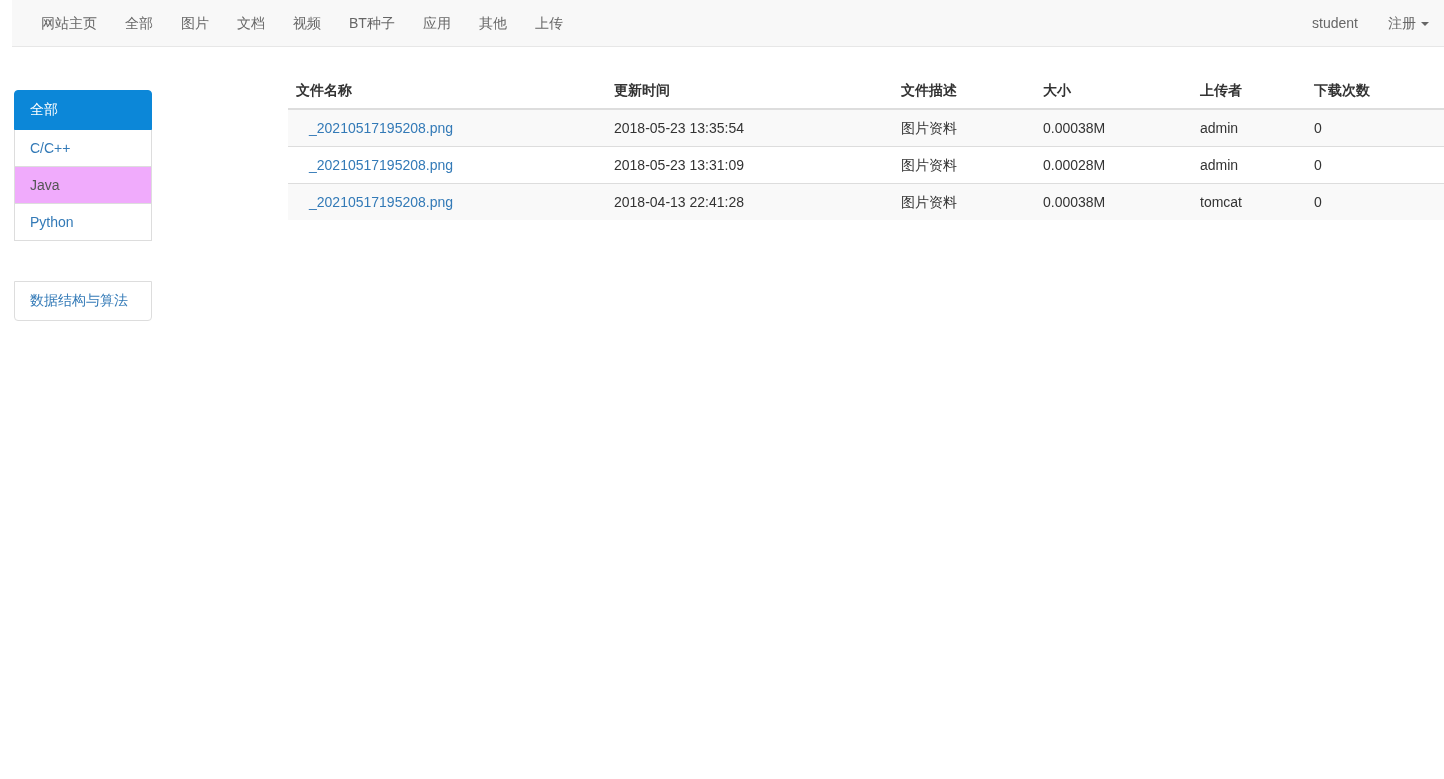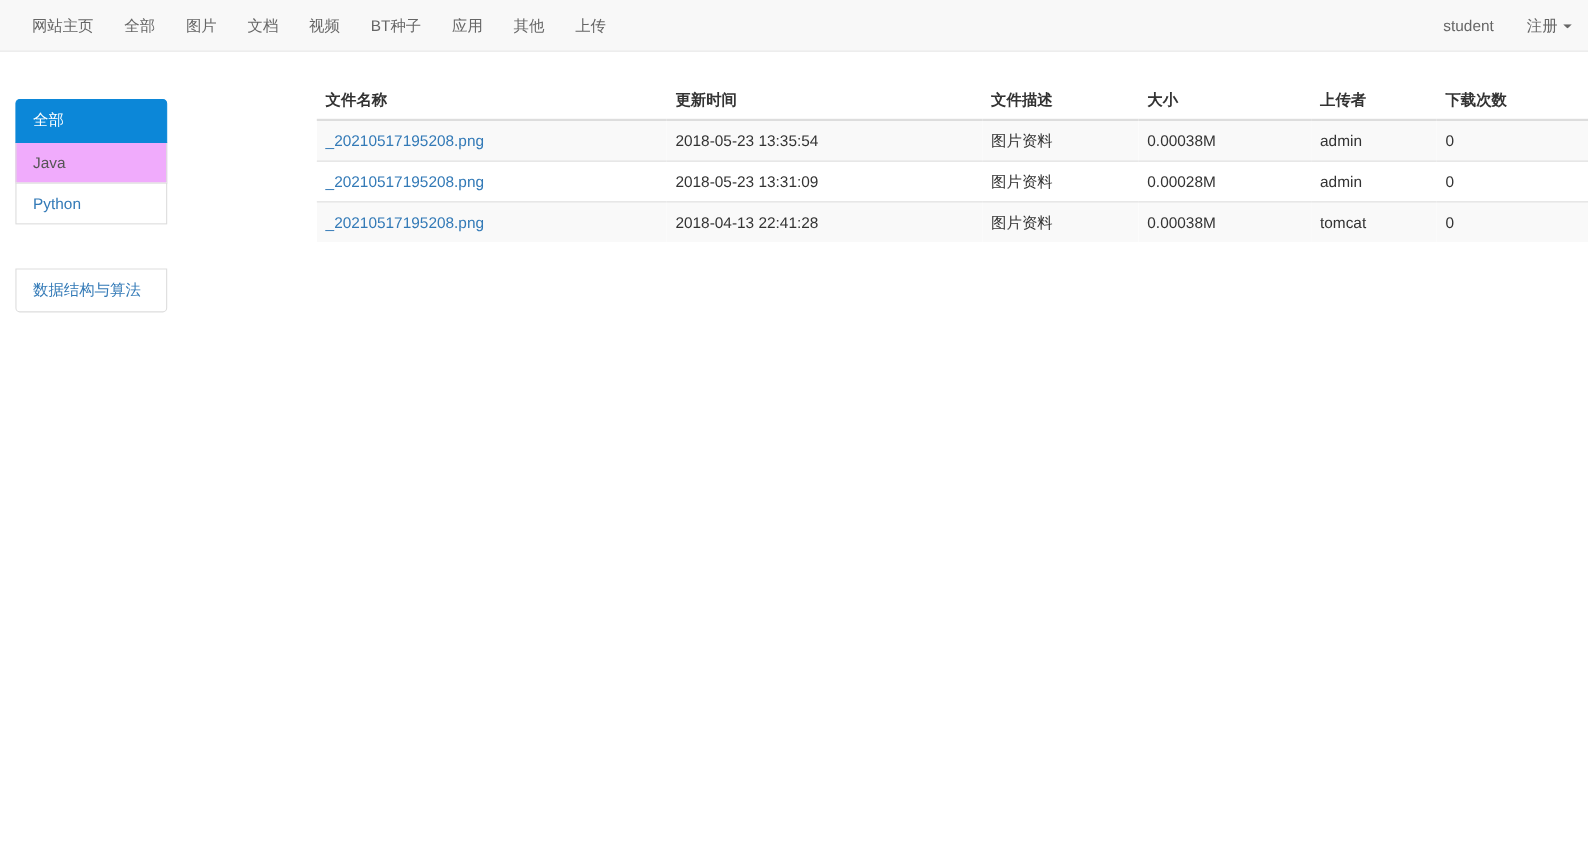--- a/index.html
+++ b/index.html
@@ -1,21 +1,21 @@
 <!DOCTYPE html>
 <html><head>
 <meta charset="utf-8">
 <style>
   * { margin:0; padding:0; box-sizing:border-box; }
   html,body { width:1444px; height:779px; background:#fff; overflow:hidden; }
   body { font-family:"Liberation Sans","DejaVu Sans",sans-serif; font-size:14px; color:#333; }
 
   
   .navbar {
-    position:absolute; top:0; left:0; right:0; height:47px;
+    position:absolute; top:0; left:12px; right:0; height:47px;
     background:#f8f8f8; border-bottom:1px solid #e7e7e7;
     display:flex; justify-content:space-between; align-items:stretch;
   }
   .nav-list { display:flex; list-style:none; padding-left:15px; }
   .nav-list li a {
     display:block; line-height:46px; padding:0 14px;
     color:#666; text-decoration:none; cursor:pointer; white-space:nowrap;
   }
   .nav-right { display:flex; list-style:none; }
   .nav-right li a {
@@ -42,21 +42,21 @@
   
   .main { position:absolute; top:72px; left:288px; right:0; }
   table { width:100%; border-collapse:collapse; table-layout:fixed; }
   th {
     text-align:left; padding:8px; font-weight:bold; color:#333;
     border-bottom:2px solid #ddd; line-height:20px; white-space:nowrap;
   }
   td { padding:8px; line-height:20px; border-top:1px solid #ddd; white-space:nowrap; overflow:hidden; }
   tbody tr:nth-child(odd) { background:#f9f9f9; }
   tbody tr:nth-child(even) { background:#fff; }
-  a.file-link { color:#337ab7; text-decoration:none; cursor:pointer; }
+  a.file-link { color:#337ab7; text-decoration:none; cursor:pointer;margin-left:13px; }
 </style>
 </head>
 <body>
 
 <nav class="navbar">
   <ul class="nav-list">
     <li>
         <a>网站主页</a>
       </li>
     <li>
@@ -92,20 +92,21 @@
       <a>
         <span>注册</span><span class="caret"></span>
       </a>
     </li>
   </ul>
 </nav>
 
 <aside class="sidebar">
   <ul class="list-group">
     <li class="active">全部</li>
+    <li>C/C++</li>
     <li class="hovered">Java</li>
     <li>Python</li>
     <li>数据结构与算法</li>
   </ul>
 </aside>
 
 <main class="main">
   <table>
     <colgroup>
       <col style="width:318px">

